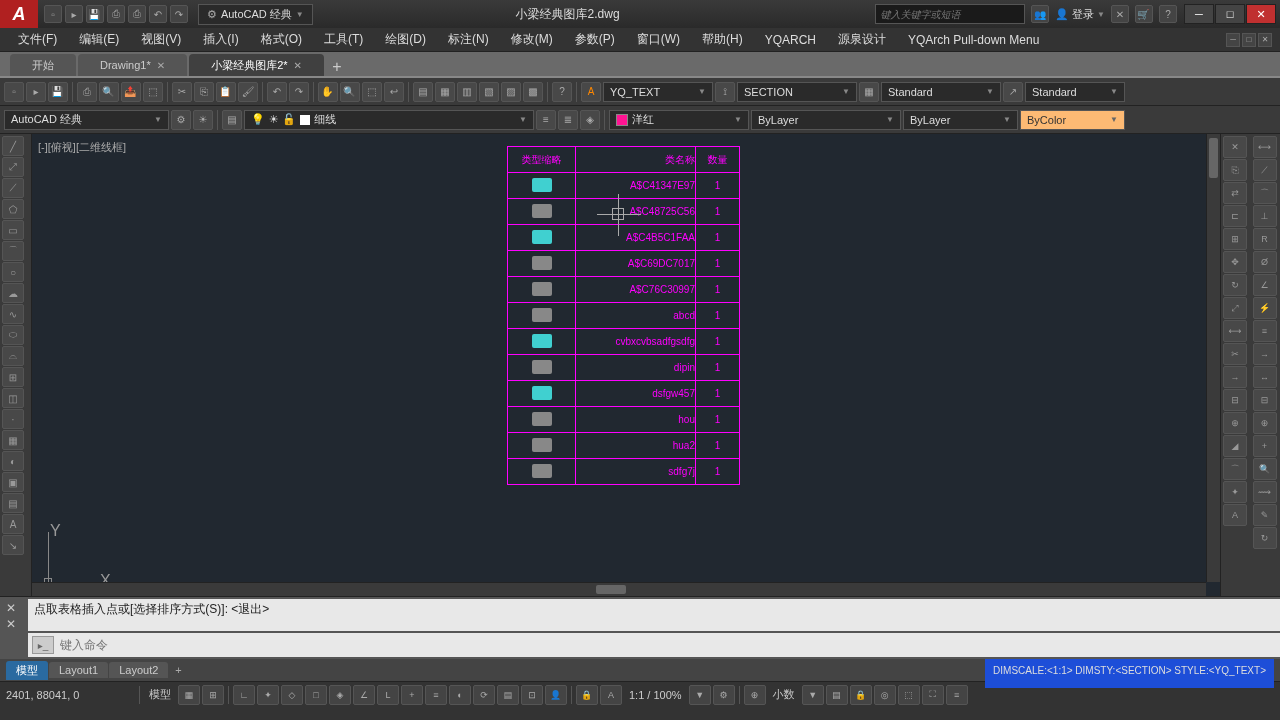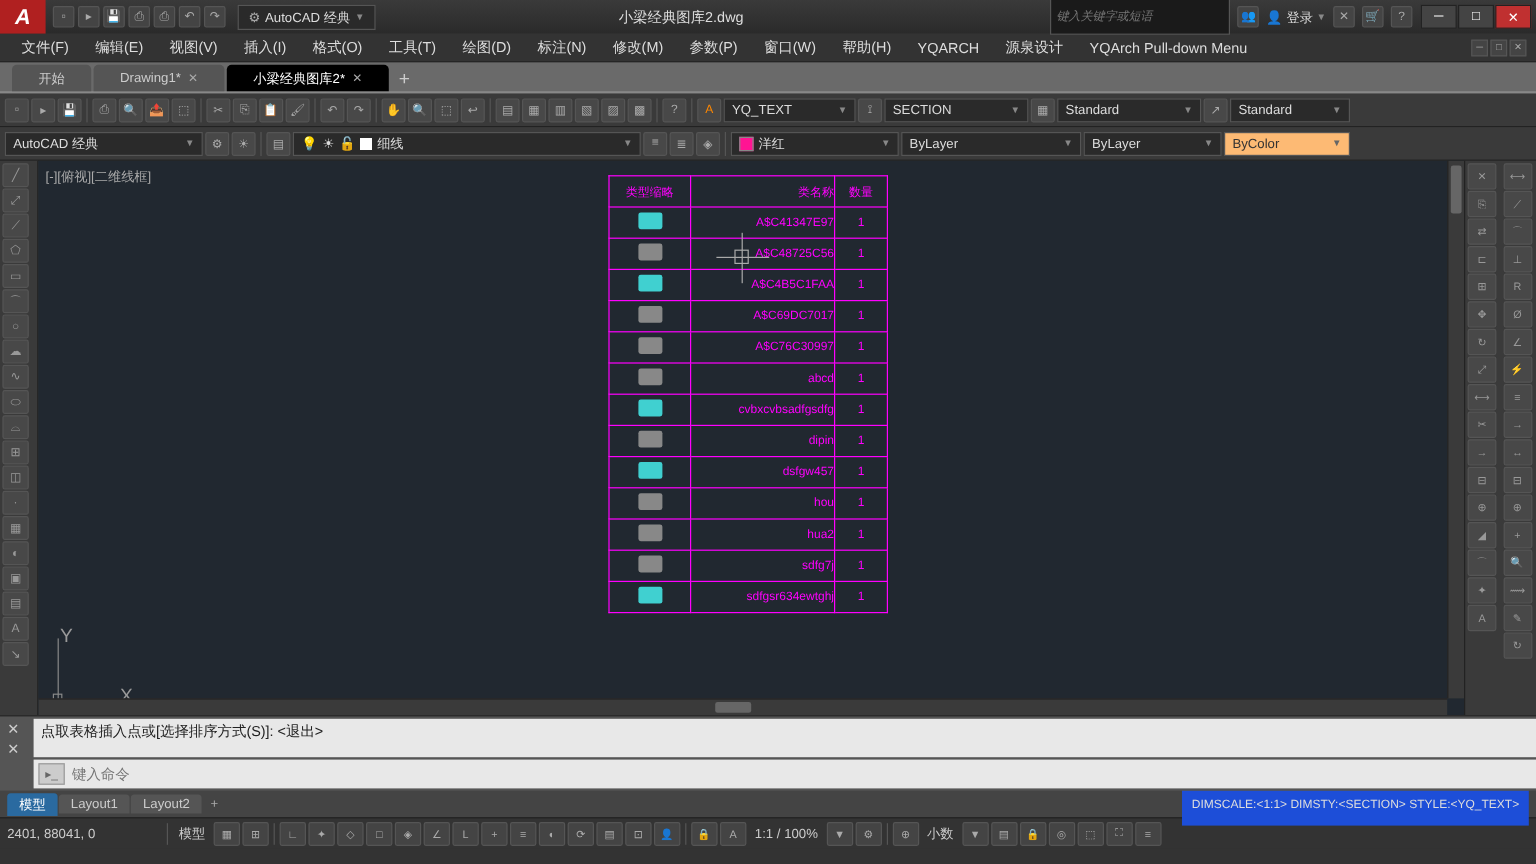--- a/index.html
+++ b/index.html
@@ -6,37 +6,37 @@
 body { background: #333; width: 1280px; height: 720px; overflow: hidden; position: relative; }
 
 
 .titlebar { height: 28px; background: linear-gradient(#3a3a3a, #2a2a2a); display: flex; align-items: center; color: #ccc; font-size: 11px; }
 .logo { width: 38px; height: 28px; background: #b02020; color: #fff; display: flex; align-items: center; justify-content: center; font-size: 18px; font-weight: bold; font-style: italic; }
 .qat { display: flex; gap: 3px; padding: 0 6px; }
 .qat-btn { width: 18px; height: 18px; background: #444; border: 1px solid #555; border-radius: 2px; display:flex; align-items:center; justify-content:center; color:#aaa; font-size:10px;}
 .ws-dd { background: #2a2a2a; border: 1px solid #555; padding: 2px 8px; font-size: 11px; color: #ddd; display:flex; align-items:center; gap:4px; margin-left:4px; }
 .gear { color:#aaa; }
 .doc-title { flex: 0 0 auto; margin: 0 auto; color: #ddd; font-size: 12px; padding: 0 10px;}
-.search-box { background: #1a1a1a; border: 1px solid #555; width: 150px; height: 30px; color: #888; font-size: 10px; padding: 0 4px; font-style: italic;}
+.search-box { background: #1a1a1a; border: 1px solid #555; width: 150px; height: 20px; color: #888; font-size: 10px; padding: 0 4px; font-style: italic;}
 .title-right { display: flex; align-items: center; gap: 6px; margin-left: auto; padding-right: 4px;}
 .login { color: #ddd; font-size: 11px; display:flex; align-items:center; gap:3px;}
 .win-btns { display: flex; }
 .win-btn { width: 30px; height: 20px; background: #444; border: 1px solid #222; color: #fff; display:flex; align-items:center; justify-content:center; font-size:11px; margin-left:1px;}
 .win-close { background: #c03030; }
 
 
 .menubar { height: 24px; background: #333; display: flex; align-items: center; padding: 0 8px; gap: 2px; color: #ddd; font-size: 12px; border-bottom:1px solid #222;}
 .menu-item { padding: 2px 10px; cursor: pointer; }
 .menu-right { margin-left: auto; display: flex; gap:2px;}
 .mini-btn { width:14px; height:14px; background:#444; border:1px solid #555; font-size:8px; color:#aaa; display:flex;align-items:center;justify-content:center;}
 
 
 .doctabs { height: 26px; background: #6a6a6a; display: flex; align-items: flex-end; padding: 0 10px; border-bottom: 2px solid #888; }
 .doctab { height: 22px; padding: 0 22px; background: #555; color: #ccc; font-size: 11px; display: flex; align-items: center; margin-right: 2px; border-radius: 4px 4px 0 0; position:relative;}
-.doctab.active { background: #000000; color: #fff; }
+.doctab.active { background: #404040; color: #fff; }
 .doctab-close { margin-left:6px; color:#aaa; font-size:10px;}
 .doctab-add { width:22px; text-align:center; color:#ccc; }
 
 
 .toolbar { height: 28px; background: #3a3a3a; display: flex; align-items: center; padding: 0 4px; gap: 2px; border-bottom: 1px solid #222; }
 .tb-btn { width: 20px; height: 20px; background: #484848; border: 1px solid #555; border-radius: 2px; display:flex;align-items:center;justify-content:center; color:#aaa; font-size:10px;}
 .tb-sep { width: 1px; height: 20px; background: #555; margin: 0 2px; }
 .tb-dd { height: 20px; background: #2a2a2a; border: 1px solid #555; color: #ddd; font-size: 11px; padding: 0 6px; display:flex; align-items:center; gap:4px;}
 .dd-arrow { color:#888; font-size:8px; margin-left:auto;}
 .layer-swatch { width:12px; height:12px; background:#ff1493; border:1px solid #888;}
@@ -358,25 +358,20 @@
   <td class="c3">1</td>
           </tr>
           <tr>
             <td class="c1"><span class="thumb grey"></span></td>
   <td class="c2">hua2</td>
   <td class="c3">1</td>
           </tr>
           <tr>
             <td class="c1"><span class="thumb grey"></span></td>
   <td class="c2">sdfg7j</td>
-  <td class="c3">1</td>
-          </tr>
-          <tr>
-            <td class="c1"><span class="thumb cyan"></span></td>
-  <td class="c2">sdfgsr634ewtghj</td>
   <td class="c3">1</td>
           </tr>
         </tbody>
     </table>
 
     <div class="crosshair-h"></div>
     <div class="crosshair-v"></div>
     <div class="crosshair-box"></div>
 
     <div class="ucs-line-v"></div>

